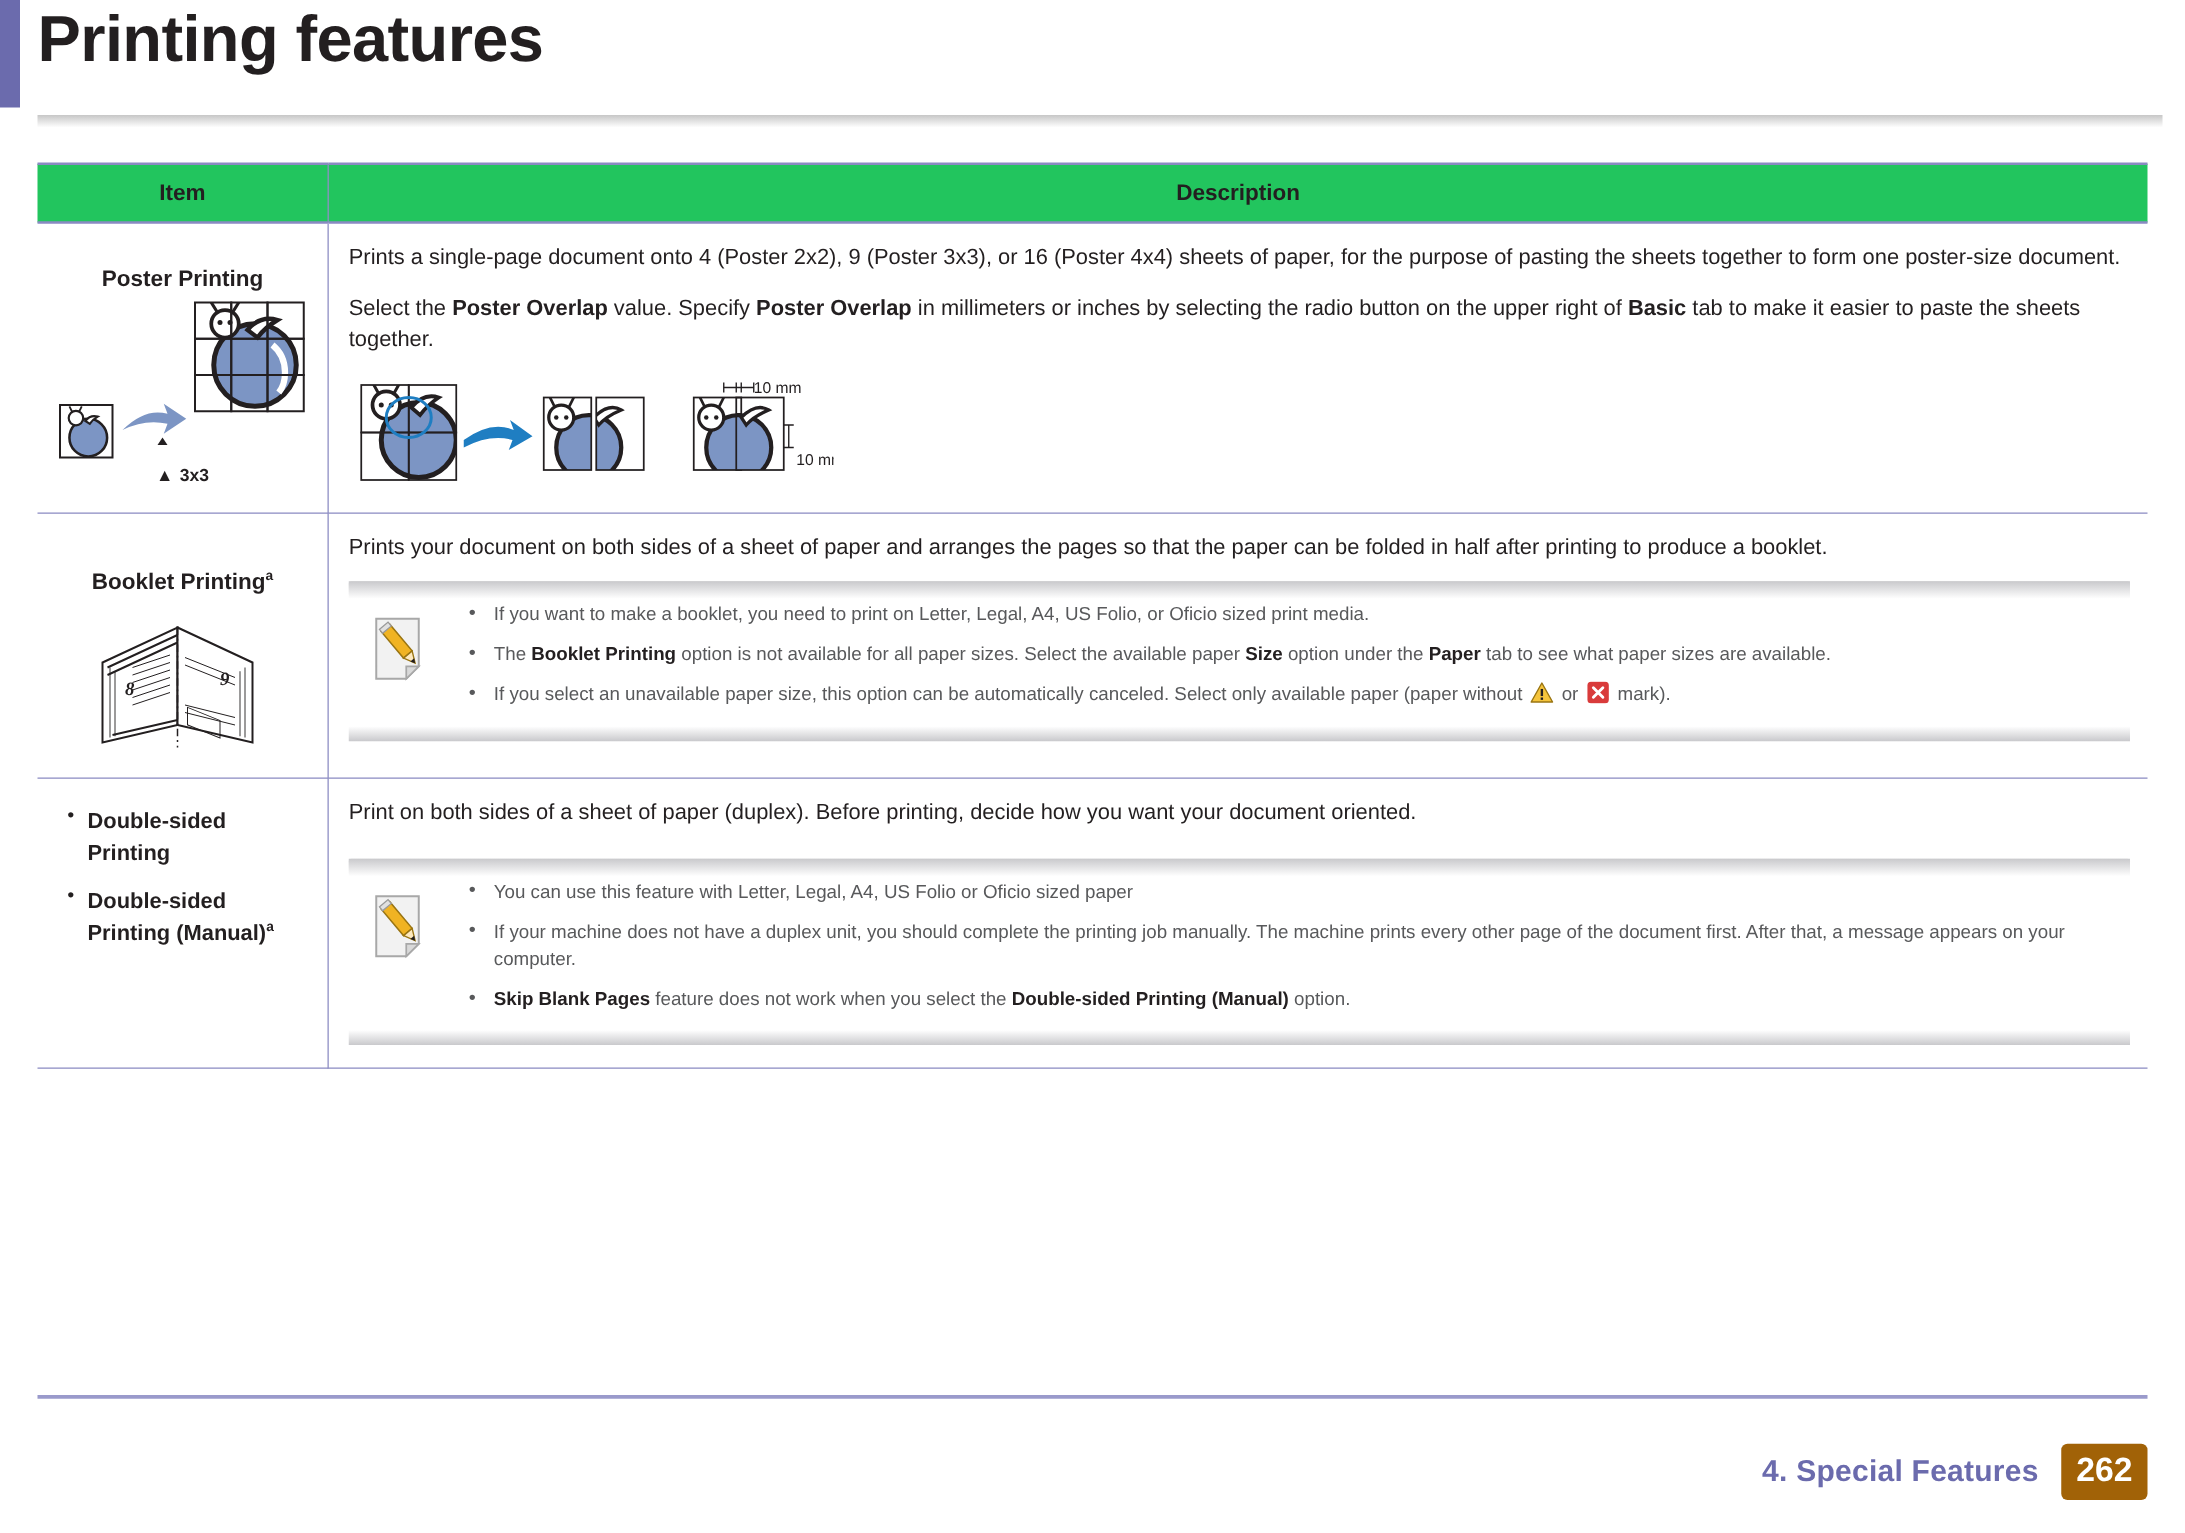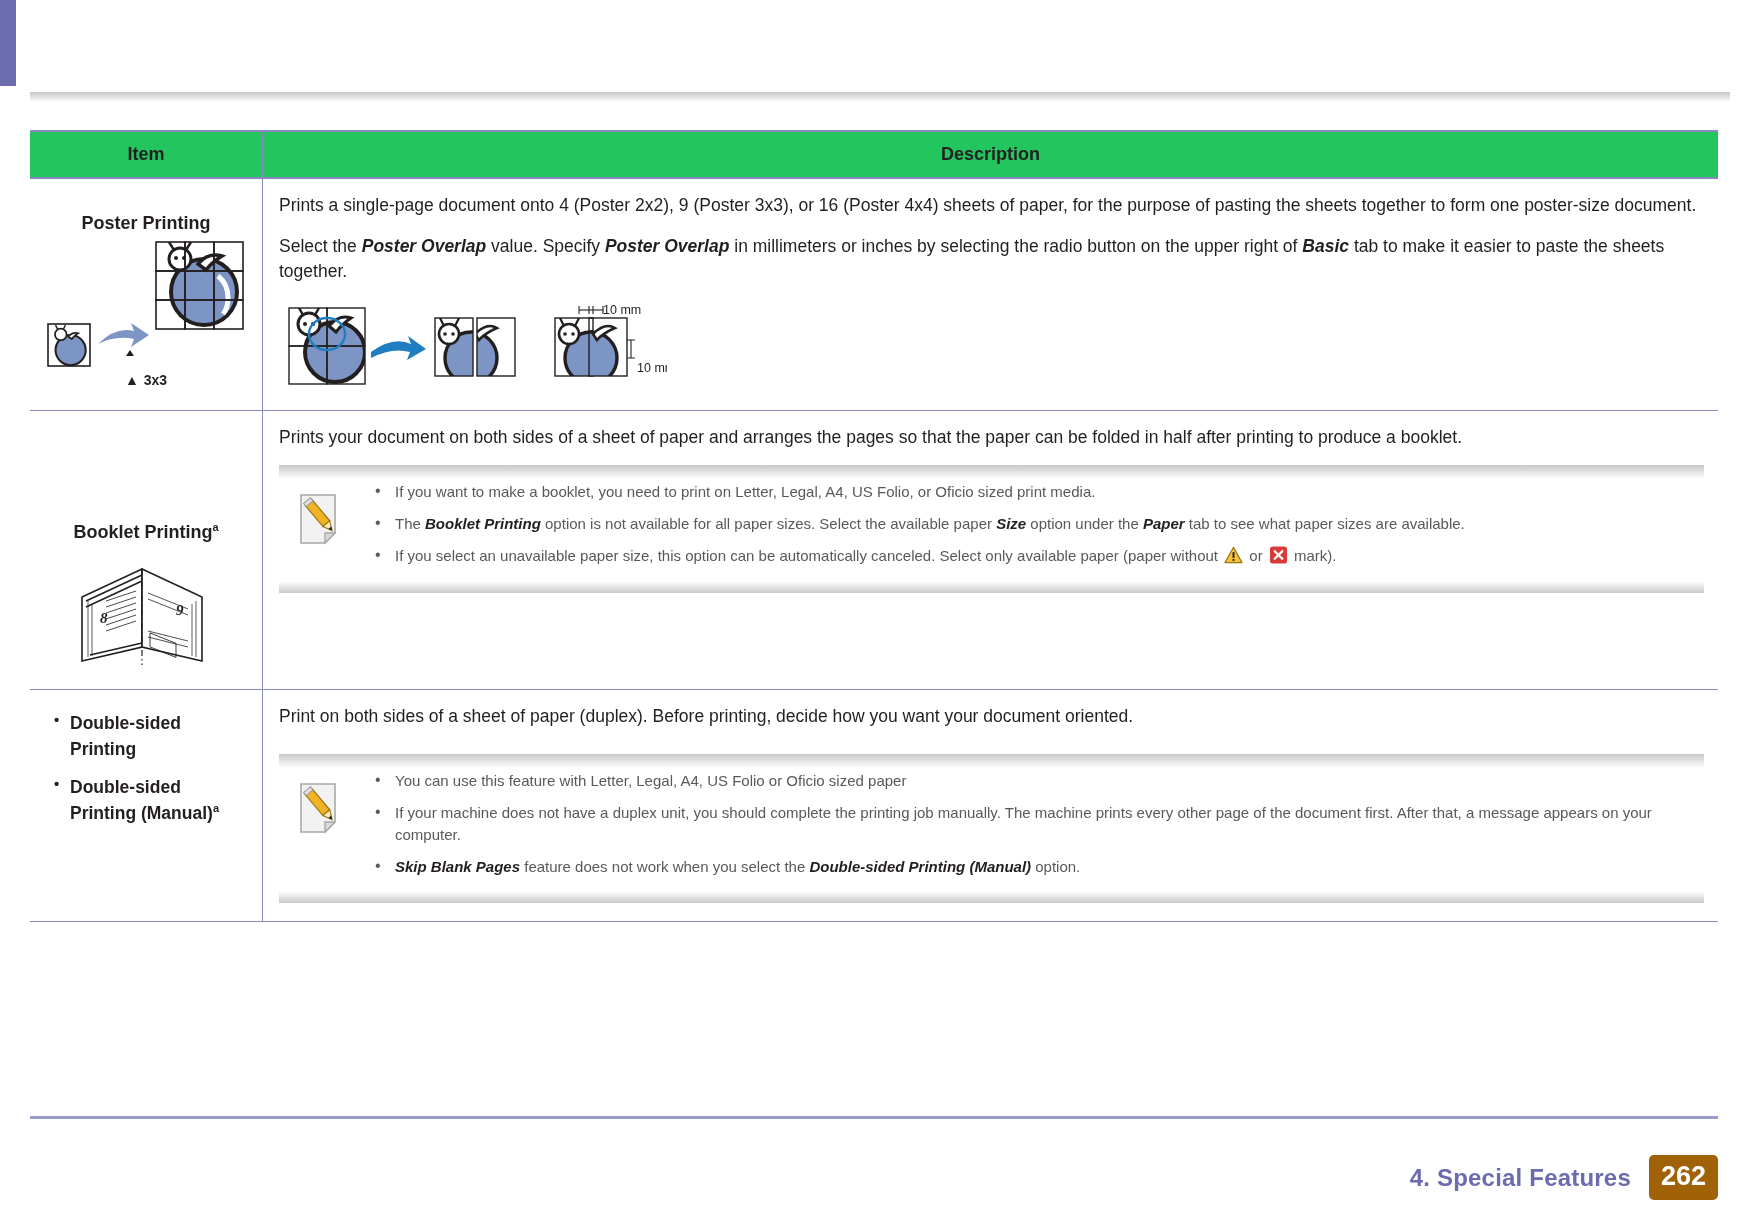--- a/index.html
+++ b/index.html
@@ -58,21 +58,21 @@
     font-size:18px;
     padding-top:34px;
   }
   .feat-table td.desc-cell { padding-right:14px; }
 
   .item-label { display:block; margin-bottom:6px; }
   sup.fn { font-size:11px; vertical-align:super; font-weight:bold; }
 
   p.body { margin:0 0 16px 0; line-height:1.42; font-size:17.5px; }
   p.body:last-child { margin-bottom:0; }
-  b { font-weight:bold;font-style:italic; }
+  b { font-weight:bold; }
 
   
   ul.item-list { list-style:none; margin:0; padding:0; text-align:left; padding-left:8px; }
   ul.item-list li {
     position:relative; padding-left:16px; margin-bottom:12px;
     font-weight:bold; font-size:17.5px; line-height:1.5;
   }
   ul.item-list li:before {
     content:"\2022"; position:absolute; left:0; top:-1px; font-size:15px;
   }
@@ -131,20 +131,21 @@
   .footer-page {
     background:#a16207; color:#ffffff; font-size:27px; font-weight:bold;
     padding:6px 12px 8px 12px; border-radius:5px; min-width:64px; text-align:center;
   }
 </style>
 </head>
 <body>
 
 <div class="page-header">
   <div class="header-bar"></div>
+  <div class="page-title">Printing features</div>
   <div class="header-rule"></div>
 </div>
 
 <table class="feat-table">
   <thead>
     <tr>
       <th class="col-item">Item</th>
       <th>Description</th>
     </tr>
   </thead>
@@ -289,21 +290,21 @@
                 <path d="M72 22 L80 22 M72 40 L80 40"></path>
             </g>
           </g>
           <text x="316" y="14" font-family="Liberation Sans, sans-serif" font-size="12.5" fill="#231f20">10 mm</text>
           <text x="350" y="72" font-family="Liberation Sans, sans-serif" font-size="12.5" fill="#231f20">10 mm</text>
         </svg>
       </td>
     </tr>
 
     <tr>
-      <td class="item-cell" style="padding-top:110px;">
+      <td class="item-cell" style="padding-top:44px;">
         <span class="item-label">
           <span>Booklet Printing</span><sup class="fn">a</sup>
         </span>
         <svg class="fig" style="margin-top:18px;" width="140" height="110" viewBox="0 0 140 110">
 
           <g fill="#ffffff" stroke="#231f20" stroke-width="1.6">
             <path d="M6 36 L66 8 L66 86 L6 100 Z"></path>
             <path d="M66 8 L126 36 L126 100 L66 86 Z"></path>
             <path d="M10 40 L66 14 M10 46 L66 20 M14 94 L66 82"></path>
           </g>

